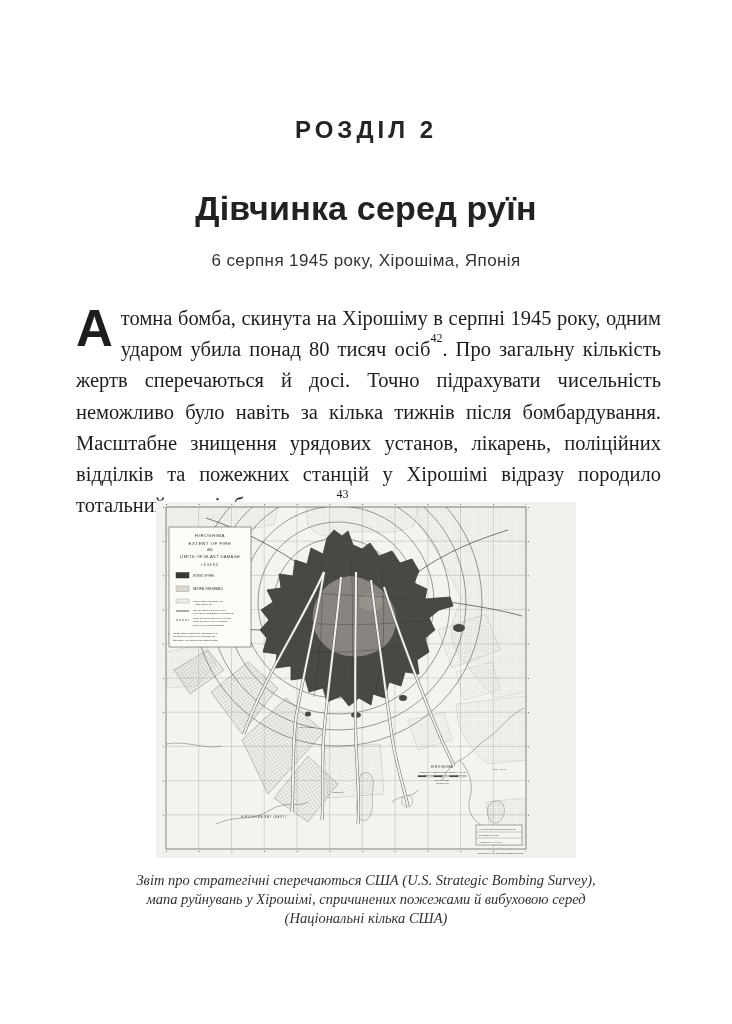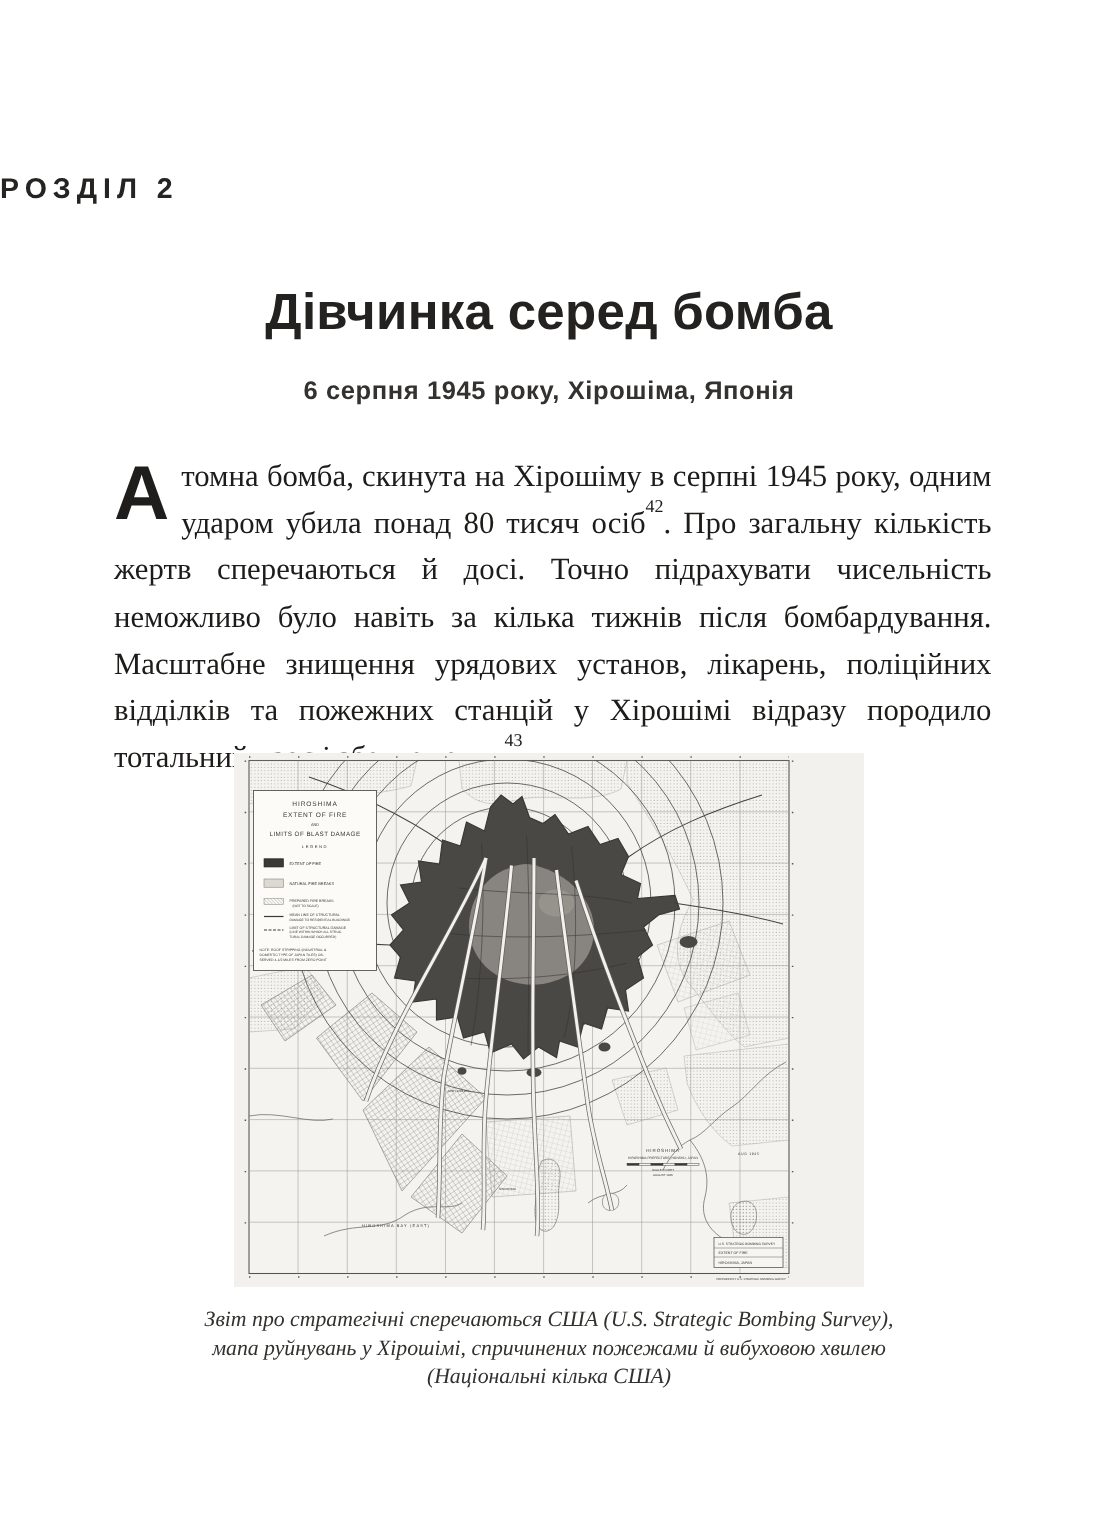--- a/index.html
+++ b/index.html
@@ -2,30 +2,30 @@
 <html><head>
 <meta charset="utf-8">
 <style>
   html,body { margin:0; padding:0; background:#ffffff; }
   .page {
     position:relative; width:732px; height:1024px; margin:0 auto;
     background:#ffffff; overflow:hidden;
     font-family:"Liberation Sans", sans-serif; color:#1e1d1b;
   }
   .chapter-label {
-    position:absolute; top:116px; left:0; right:0; text-align:left;
-    font-size:19px; font-weight:700; letter-spacing:4px; color:#262422;
+    position:absolute; top:116px; left:0; right:0; text-align:center;
+    font-size:24px; font-weight:700; letter-spacing:4px; color:#262422;
   }
   .page-title {
     position:absolute; top:189px; left:0; right:0; text-align:center;
     font-size:34px; font-weight:700; letter-spacing:0.2px; color:#242220; margin:0;
   }
   .subtitle {
     position:absolute; top:251px; left:0; right:0; text-align:center;
-    font-size:17px; font-weight:700; letter-spacing:0.4px; color:#343230;
+    font-size:17px; font-weight:400; letter-spacing:0.4px; color:#343230;
   }
   .body-text {
     position:absolute; top:303px; left:76px; width:585px;
     font-family:"Liberation Serif", serif; font-size:20.5px; line-height:31.2px;
     text-align:justify; color:#1d1c1a; margin:0;
   }
   .dropcap {
     float:left; font-family:"Liberation Sans", sans-serif; font-weight:700;
     font-size:51px; line-height:0.78; padding-top:6px; margin-right:8px; color:#201e1c;
   }
@@ -38,21 +38,21 @@
     font-size:14.5px; line-height:19px; color:#33312e;
   }
   .mtxt { font-family:"Liberation Sans", sans-serif; fill:#3a3835; }
 </style>
 </head>
 <body>
 
 <div class="page">
 
   <div class="chapter-label">РОЗДІЛ 2</div>
-  <h1 class="page-title">Дівчинка серед бомба</h1>
+  <h1 class="page-title">Дівчинка серед руїн</h1>
   <div class="subtitle">6 серпня 1945 року, Хірошіма, Японія</div>
 
   <p class="body-text"><span class="dropcap">А</span><span>томна бомба, скинута на Хірошіму в серпні 1945 року, одним ударом убила понад 80 тисяч осіб</span><sup class="fnref">42</sup><span>. Про загальну кількість жертв сперечаються й досі. Точно підрахувати чисельність неможливо було навіть за кілька тижнів після бомбардування. Масштабне знищення урядових установ, лікарень, поліційних відділків та пожежних станцій у Хірошімі відразу породило тотальний хаос і збентеження</span><sup class="fnref">43</sup><span>.</span></p>
 
   <figure class="map-figure">
     <svg width="420" height="356" viewBox="0 0 420 356">
       <defs>
         <clipPath id="mapclip">
             <rect x="10" y="5" width="360" height="342"></rect>
           </clipPath>
@@ -238,17 +238,17 @@
 
       <text class="mtxt" x="108" y="316" font-size="2.6" letter-spacing="0.8" text-anchor="middle">HIROSHIMA BAY (EAST)</text>
       <text class="mtxt" x="188" y="291" font-size="2" text-anchor="end">NINOSHIMA</text>
       <text class="mtxt" x="150" y="226" font-size="2" text-anchor="middle">ARMY AIRFIELD</text>
       <text class="mtxt" x="368" y="351.5" font-size="1.9" text-anchor="end" fill="#6b6965">PREPARED BY U.S. STRATEGIC BOMBING SURVEY</text>
     </svg>
   </figure>
 
   <div class="caption">
     <div>Звіт про стратегічні сперечаються США (U.S. Strategic Bombing Survey),</div>
-    <div>мапа руйнувань у Хірошімі, спричинених пожежами й вибуховою хвилею</div>
+    <div>мапа руйнувань у Хірошімі, спричинених пожежами й вибуховою серед</div>
     <div>(Національні кілька США)</div>
   </div>
 
 </div>
 
 </body></html>

